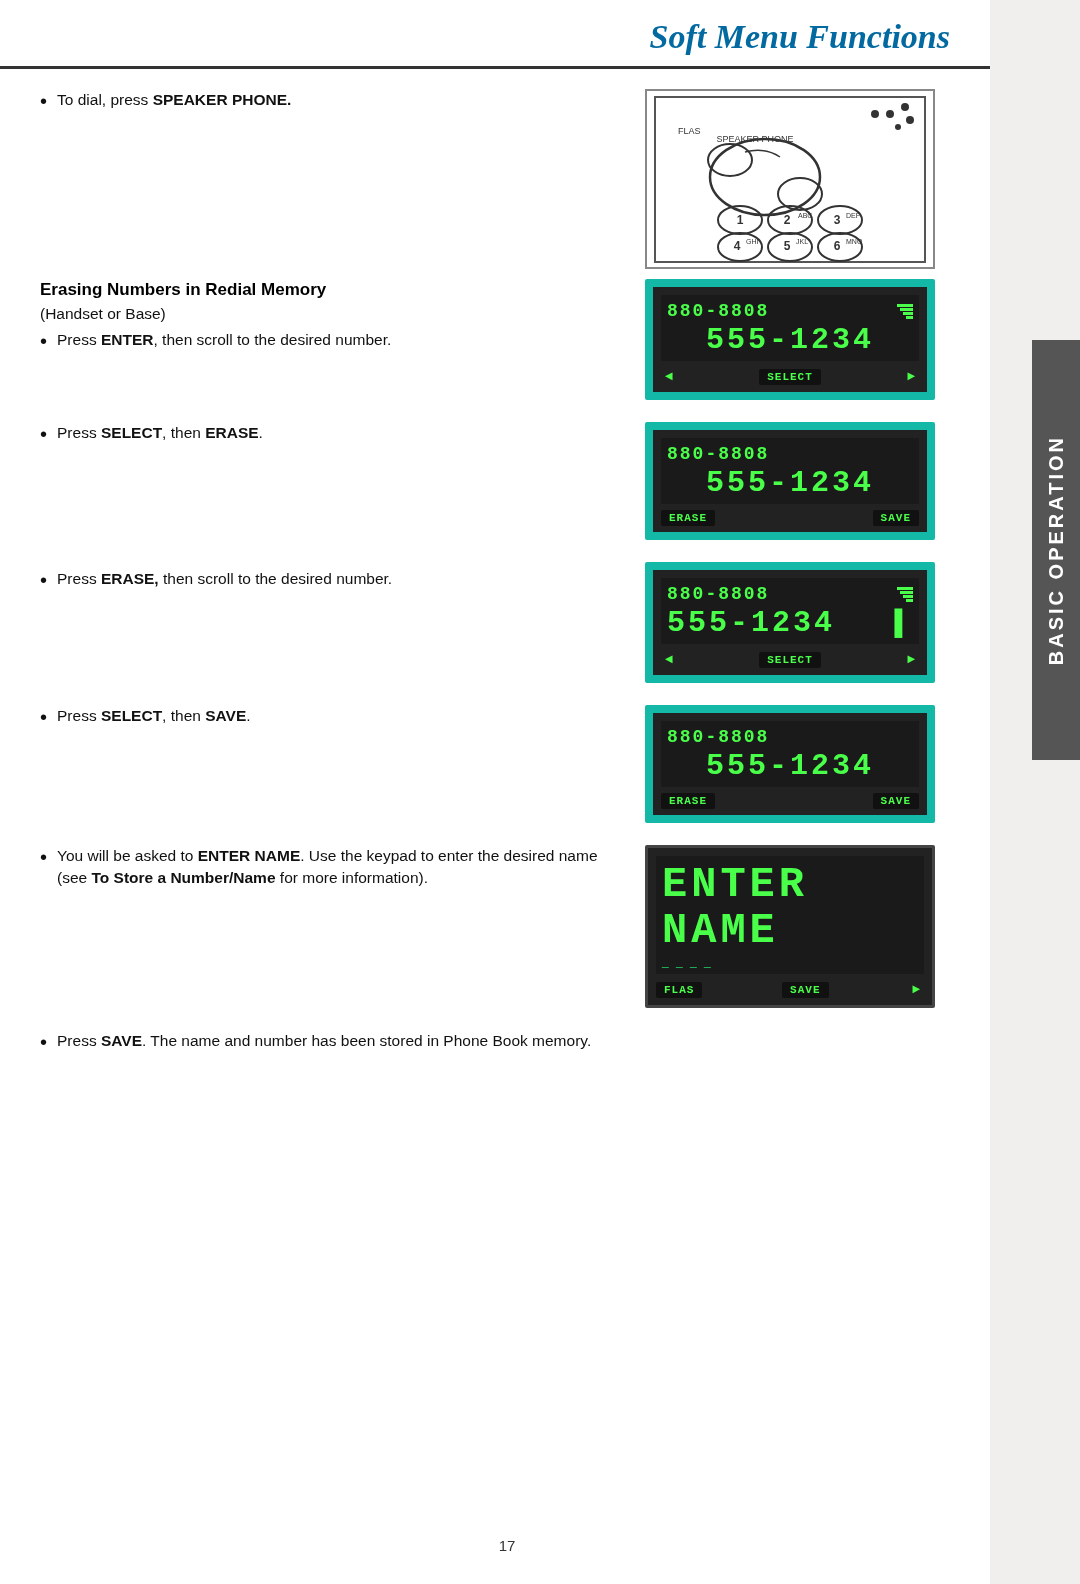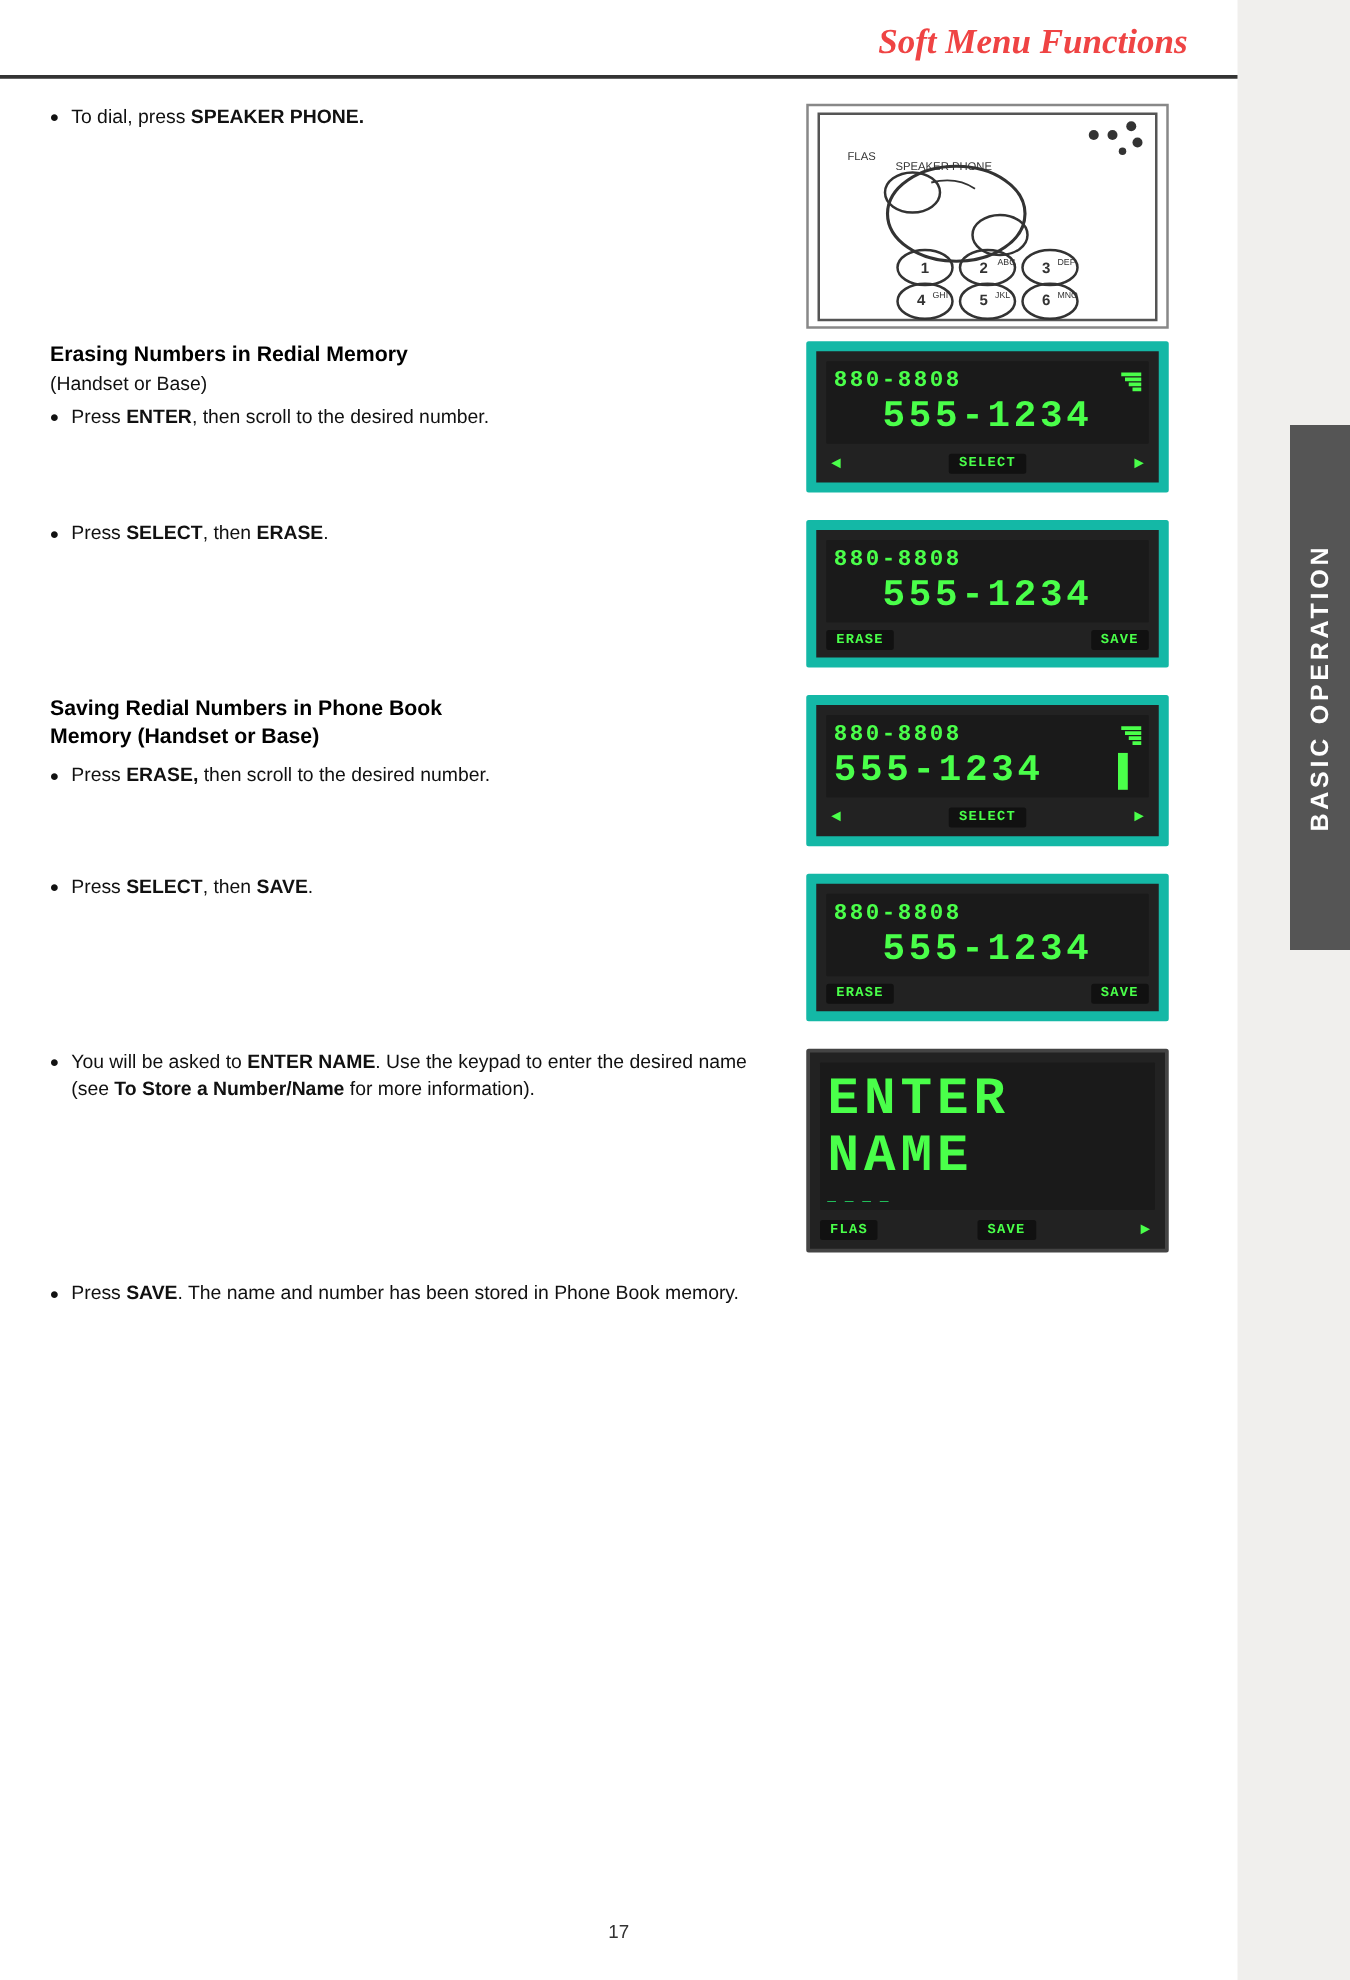--- a/index.html
+++ b/index.html
@@ -46,23 +46,23 @@
     }
 
     
     .title-bar {
       width: 100%;
       padding: 18px 40px 10px 40px;
       border-bottom: 3px solid #333;
       text-align: right;
     }
     .title-bar h1 {
-      font-size: 28px;
+      font-size: 34px;
       font-weight: 900;
-      color: #ef4444;
+      color: #0369a1;
       font-style: italic;
       font-family: 'Times New Roman', serif;
     }
 
     
     .content {
       padding: 20px 40px 20px 40px;
       display: flex;
       flex-direction: column;
       gap: 0;
@@ -230,21 +230,21 @@
     }
 
     
     .page-number {
       text-align: center;
       font-size: 15px;
       color: #333;
       padding: 10px 0;
       position: absolute;
       bottom: 20px;
-      left: 0;
+      left: 12px;
       width: 990px;
     }
 
     .spacer { height: 12px; }
     .spacer-sm { height: 6px; }
 
     
     .signal-bars {
       display: flex;
       flex-direction: column;
@@ -388,23 +388,20 @@
             <span class="lcd-key">SAVE</span>
           </div>
         </div>
       </div>
     </div>
 
     <div class="spacer"></div>
 
     <div class="row">
       <div class="left-col">
-        <div class="section-heading">
-          <strong>Saving Redial Numbers in Phone Book<br>Memory</strong> (Handset or Base)
-        </div>
         <div class="spacer-sm"></div>
         <div class="bullet-item">
           <span class="bullet-dot">•</span>
           <span class="bullet-text">
             Press <strong>ERASE,</strong> then scroll to the desired number.
           </span>
         </div>
       </div>
       <div class="right-col">
         <div class="lcd-display">

